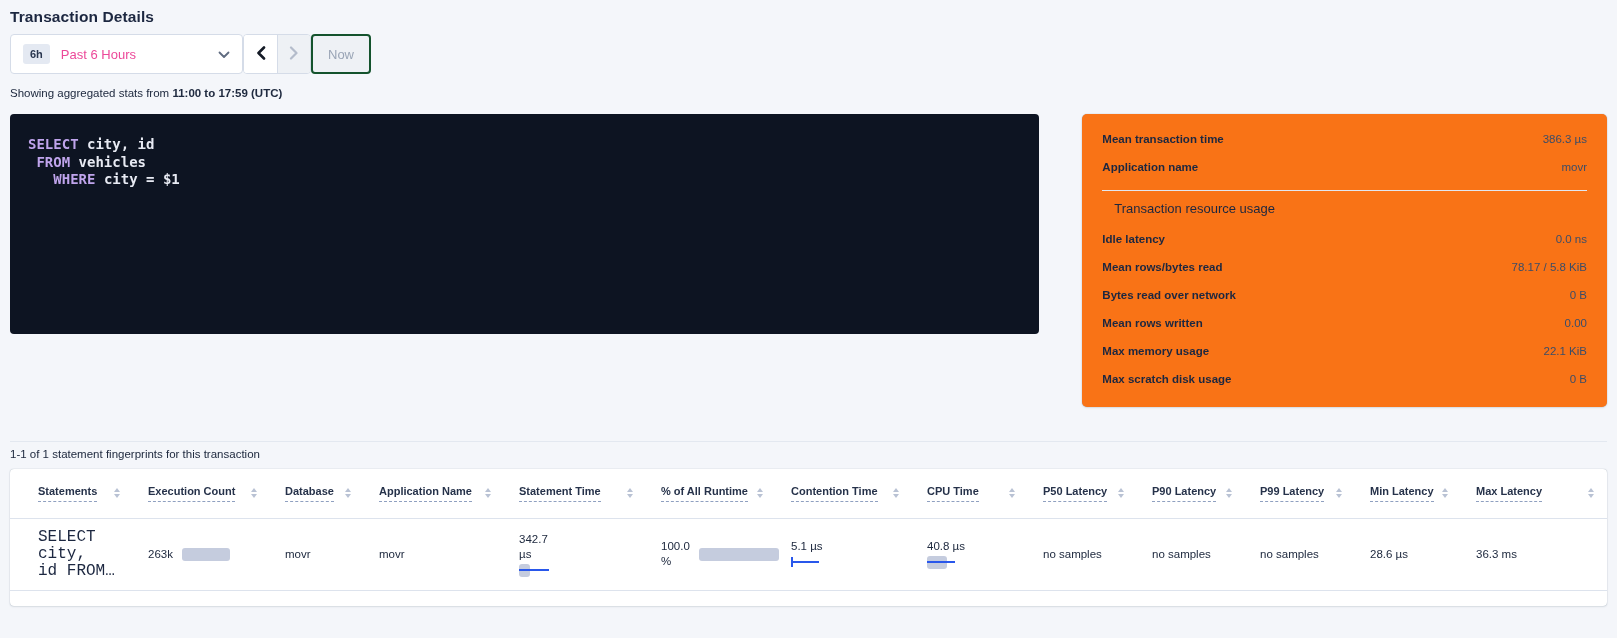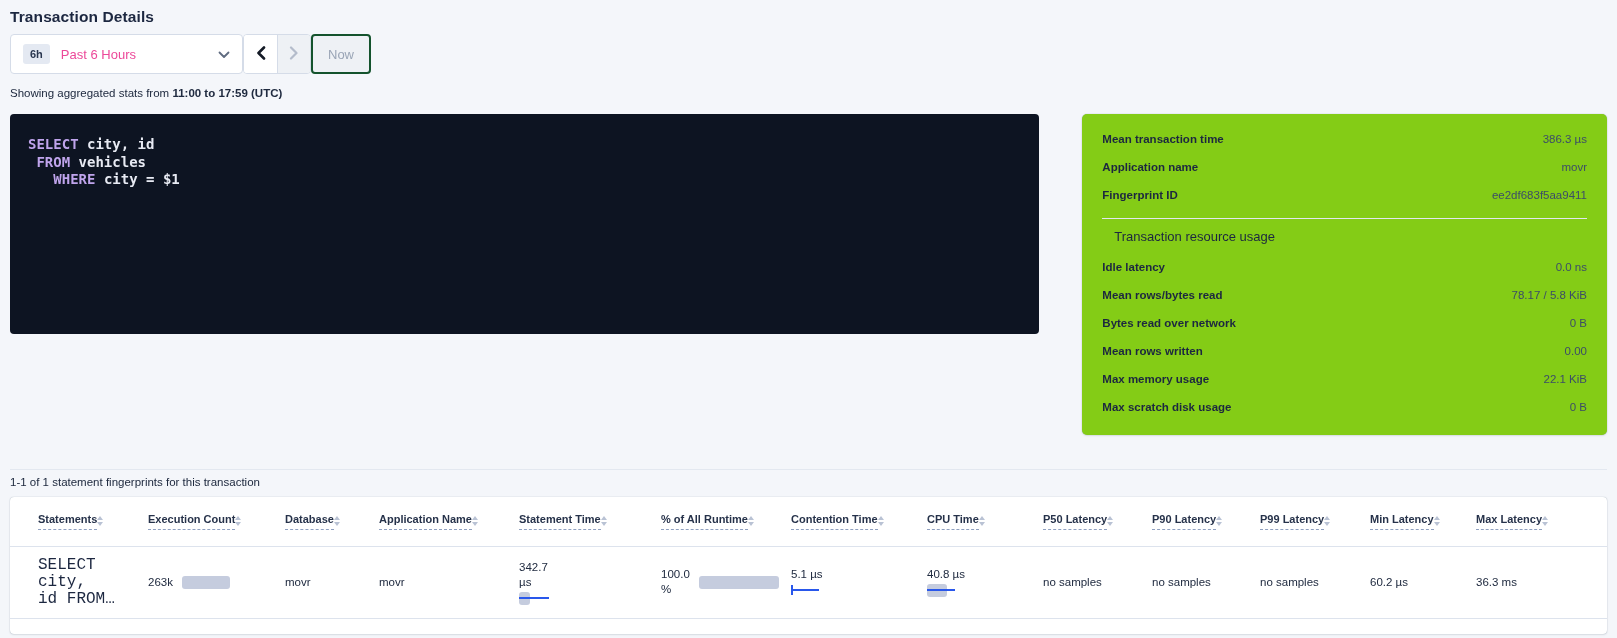--- a/index.html
+++ b/index.html
@@ -52,41 +52,41 @@
   .sql-box {
     width: 1030px; height: 220px; background: var(--sql-bg, #0d1422);
     border-radius: 4px; padding: 22px 18px;
     font-family: "DejaVu Sans Mono", monospace; font-size: 14px; line-height: 17.5px;
     font-weight: 700; color: #e7eaf3;
   }
   .sql-line { white-space: pre; }
   .sql-kw { color: var(--sql-keyword, #bfa4ec); }
 
   .summary-card {
-    width: 525px; background: #84cc16; border-radius: 5px;
+    width: 525px; background: #f97316; border-radius: 5px;
     box-shadow: 0 0 1px rgba(67,90,111,.5), 0 1px 2px rgba(67,90,111,.12);
     padding: 11px 20px 14px;
   }
   .kv-row { display: flex; justify-content: space-between; align-items: baseline; padding: 8px 0; }
   .kv-label { font-size: 11.5px; font-weight: 700; color: #1c2740; }
   .kv-value { font-size: 11.5px; color: #3c4d68; }
   .card-divider { border: none; border-top: 1px solid #e2e7f0; margin: 9px 0 10px; }
   .card-section-title { font-size: 13px; font-weight: 400; color: #1c2740; margin: 5px 12px 9px; }
 
   
   .section-divider { border-top: 1px solid #e3e8f0; margin-top: 34px; }
   .table-caption { font-size: 11.5px; color: #202b40; margin: 6px 0 9px; }
   .table-card {
     background: #fff; border-radius: 4px; padding-bottom: 15px;
     box-shadow: 0 0 1px rgba(67,90,111,.5), 0 1px 2px rgba(67,90,111,.12);
     width: 1597px;
   }
   table.stmt-table { border-collapse: collapse; table-layout: fixed; width: 1597px; }
   .stmt-table thead th { height: 49px; vertical-align: middle; border-bottom: 1px solid #dde3ed; padding: 0; }
-  .th-inner { display: flex; align-items: center; padding: 0 13px 0 15px; }
+  .th-inner { display: flex; align-items: center; justify-content: space-between; padding: 0 13px 0 15px; }
   .stmt-table th:first-child .th-inner { padding-left: 28px; }
   .th-label {
     font-size: 11px; font-weight: 700; color: #26324a;
     border-bottom: 1px dashed #8fa0c0; padding-bottom: 4px; white-space: nowrap;
   }
   .sort-icon { display: flex; flex-direction: column; gap: 2px; align-items: center; cursor: pointer; }
   .tri-up { width: 0; height: 0; border-left: 3.5px solid transparent; border-right: 3.5px solid transparent; border-bottom: 4px solid #b9c2d4; }
   .tri-down { width: 0; height: 0; border-left: 3.5px solid transparent; border-right: 3.5px solid transparent; border-top: 4px solid #b9c2d4; }
 
   .stmt-table tbody td {
@@ -157,24 +157,20 @@
 
     <div class="summary-card">
       <div class="kv-row">
         <span class="kv-label">Mean transaction time</span>
         <span class="kv-value">386.3 µs</span>
       </div>
       <div class="kv-row">
         <span class="kv-label">Application name</span>
         <span class="kv-value">movr</span>
       </div>
-      <div class="kv-row">
-        <span class="kv-label">Fingerprint ID</span>
-        <span class="kv-value">ee2df683f5aa9411</span>
-      </div>
       <hr class="card-divider">
       <h2 class="card-section-title">Transaction resource usage</h2>
       <div class="kv-row">
         <span class="kv-label">Idle latency</span>
         <span class="kv-value">0.0 ns</span>
       </div>
       <div class="kv-row">
         <span class="kv-label">Mean rows/bytes read</span>
         <span class="kv-value">78.17 / 5.8 KiB</span>
       </div>
@@ -377,20 +373,20 @@
           <td>
             <div class="metric-text narrow">40.8 µs</div>
             <div class="bar-row" style="width:30px">
               <span class="gbar" style="width:20px"></span>
                 <span class="bline" style="width:28px"></span>
             </div>
           </td>
           <td>no samples</td>
           <td>no samples</td>
           <td>no samples</td>
-          <td>60.2 µs</td>
+          <td>28.6 µs</td>
           <td>36.3 ms</td>
         </tr>
       </tbody>
     </table>
   </div>
 
 </div>
 
 </body></html>

